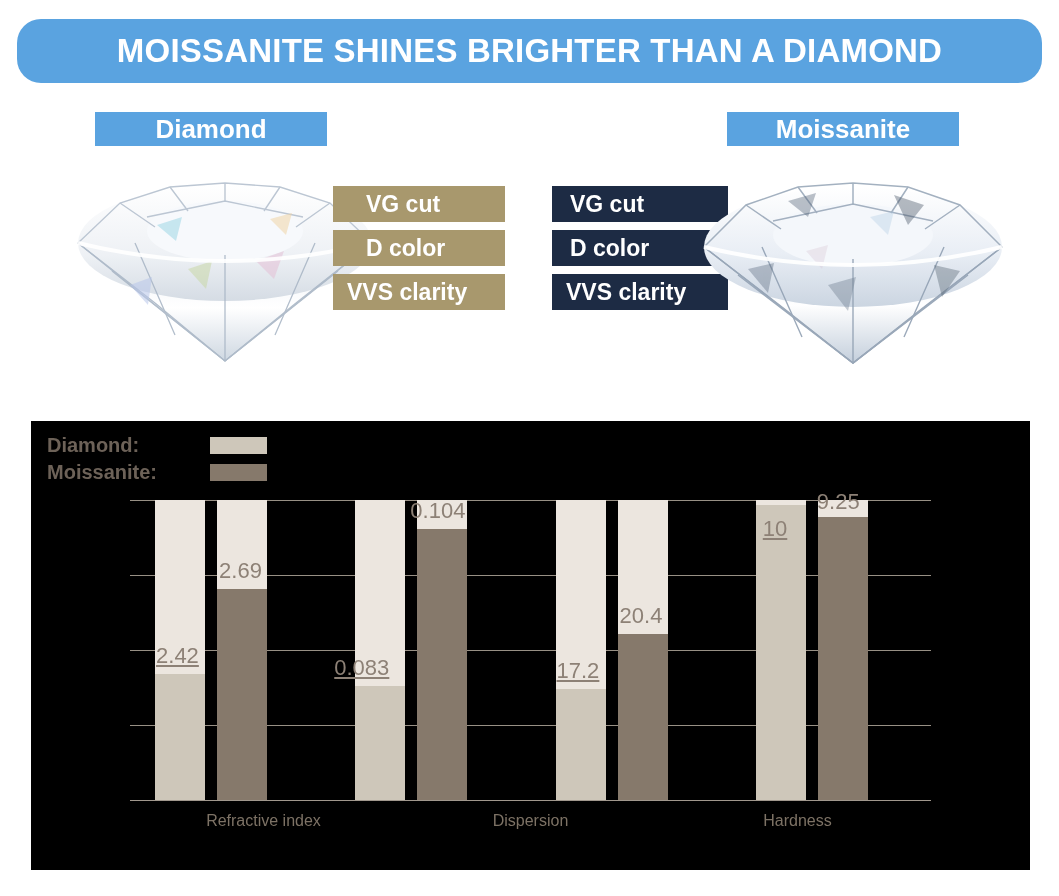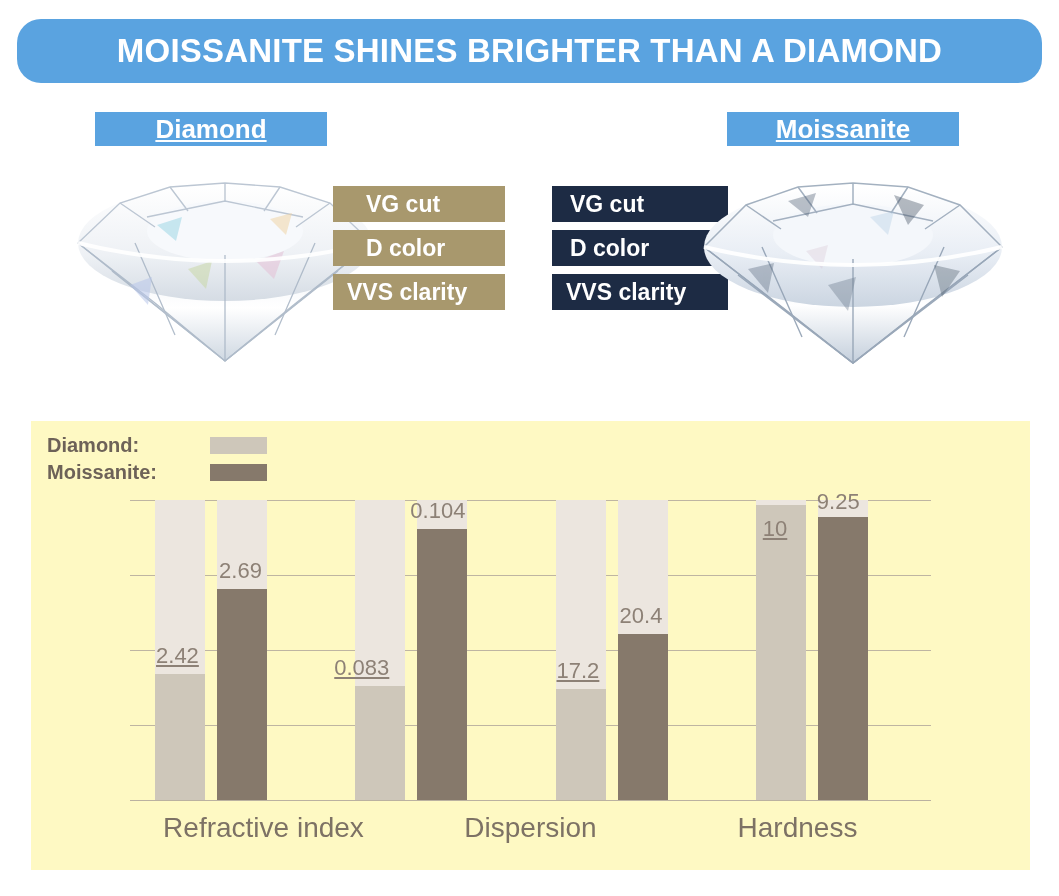--- a/index.html
+++ b/index.html
@@ -33,21 +33,20 @@
 
   .pill{
     position:absolute;
     background:#5aa3e0;
     color:#ffffff;
     font-size:26px;
     font-weight:bold;
     display:flex; align-items:center; justify-content:center;
     height:34px;
     font-family:"Liberation Sans", sans-serif;
-    text-decoration:underline;
   }
   .pill-diamond{ left:95px; top:20px; width:232px;}
   .pill-moissanite{ left:727px; top:20px; width:232px;}
 
   
   .gem-wrap{position:absolute; top:73px;}
   .gem-left{ left:60px; width:330px; height:200px;}
   .gem-right{ left:688px; width:330px; height:200px;}
   .gem-wrap svg{display:block;width:100%;height:100%;}
 
@@ -63,21 +62,21 @@
     margin-bottom:8px;
     font-family:"Liberation Sans", sans-serif;
     box-sizing:border-box;
   }
   .spec-gold{ background:#a8986d; padding-left:33px;}
   .spec-navy{ background:#1d2b44; padding-left:18px;}
 
   
   .chart-panel{
     position:absolute; left:31px; top:421px; width:999px; height:449px;
-    background:#fef9c3;
+    background:#000000;
   }
 
   .legend{position:absolute; left:16px; top:11px;}
   .legend-row{display:flex; align-items:center; height:27px;}
   .legend-label{
     font-size:20px; font-weight:bold; color:#6d6258;
     width:163px; white-space:nowrap;
     font-family:"Liberation Sans", sans-serif;
   }
   .legend-swatch{width:57px;height:17px;display:block;}
@@ -127,21 +126,21 @@
   }
   .val-light{ left:13%;text-decoration:underline; }
   .val-dark{  left:44.5%; }
 
   .xlabels{
     position:absolute; left:99px; top:391px; width:801px; height:40px;
     display:flex;
   }
   .xlabel{
     flex:1 1 0; text-align:center;
-    font-size:28px; color:#7d7265;
+    font-size:16px; color:#7d7265;
     font-family:"Liberation Sans", sans-serif;
   }
 </style>
 </head>
 <body>
 
 <div id="root">
 
   <div class="banner">
     <div class="banner-title">MOISSANITE SHINES BRIGHTER THAN A DIAMOND</div>

